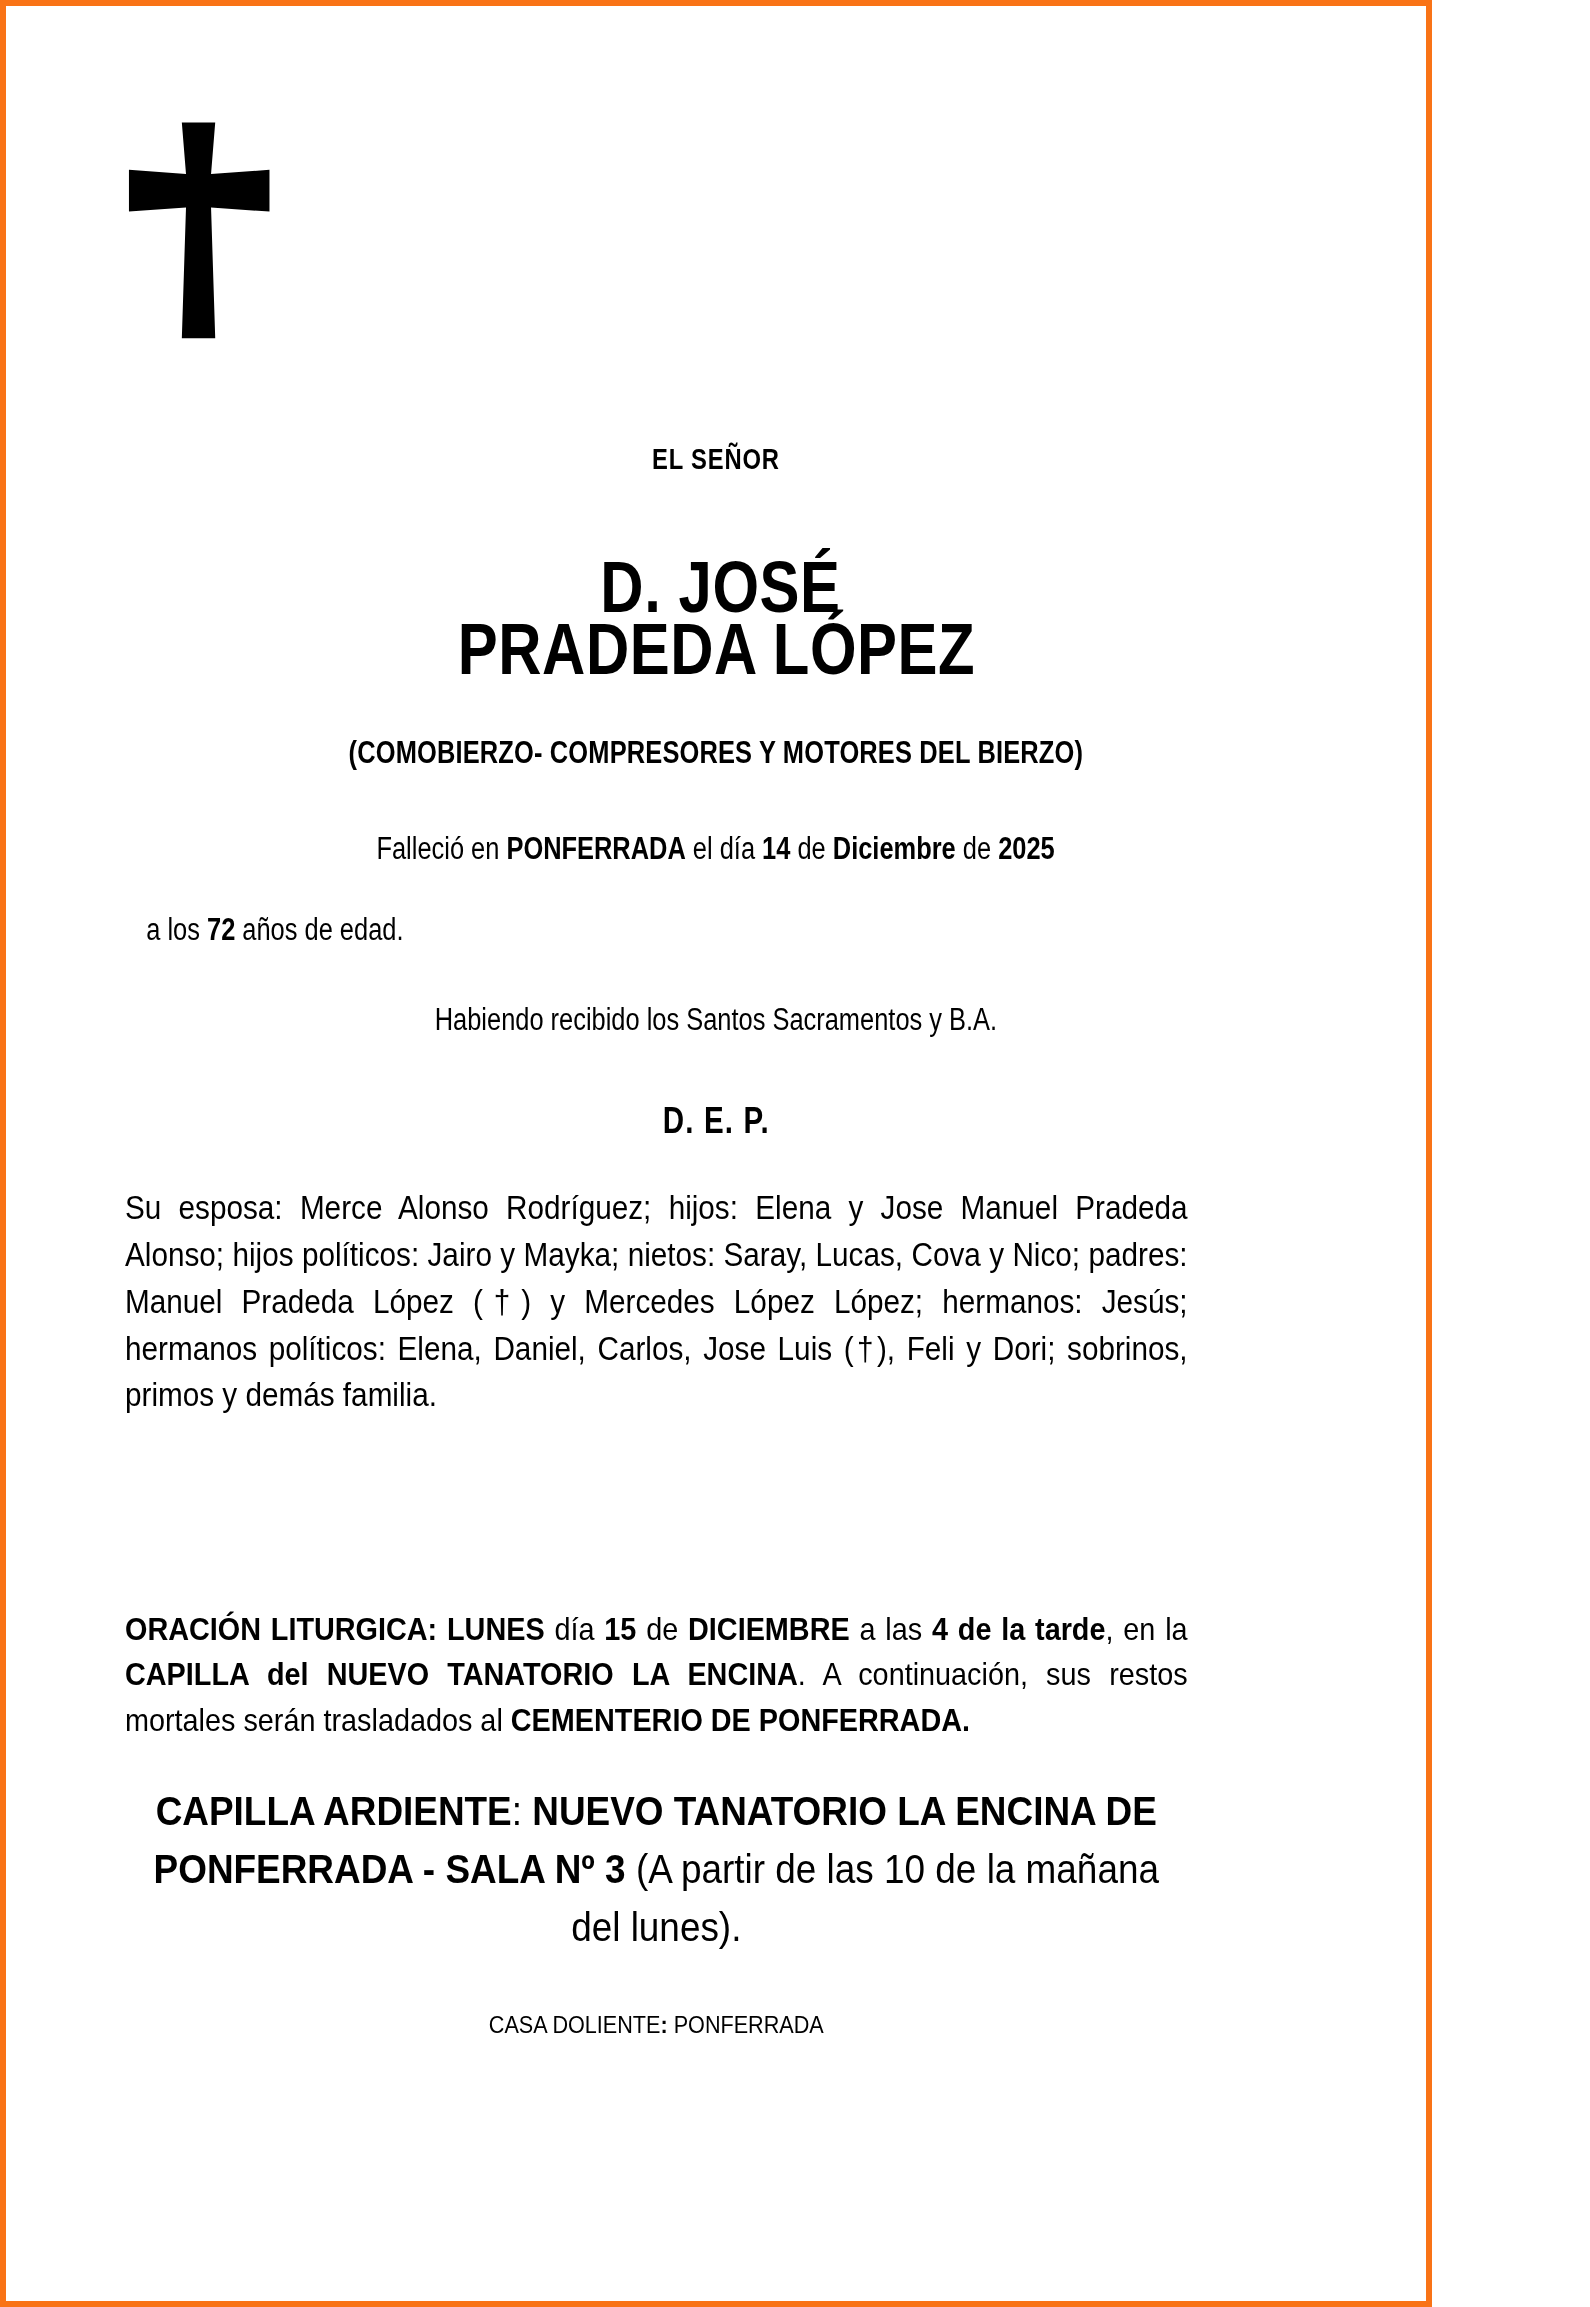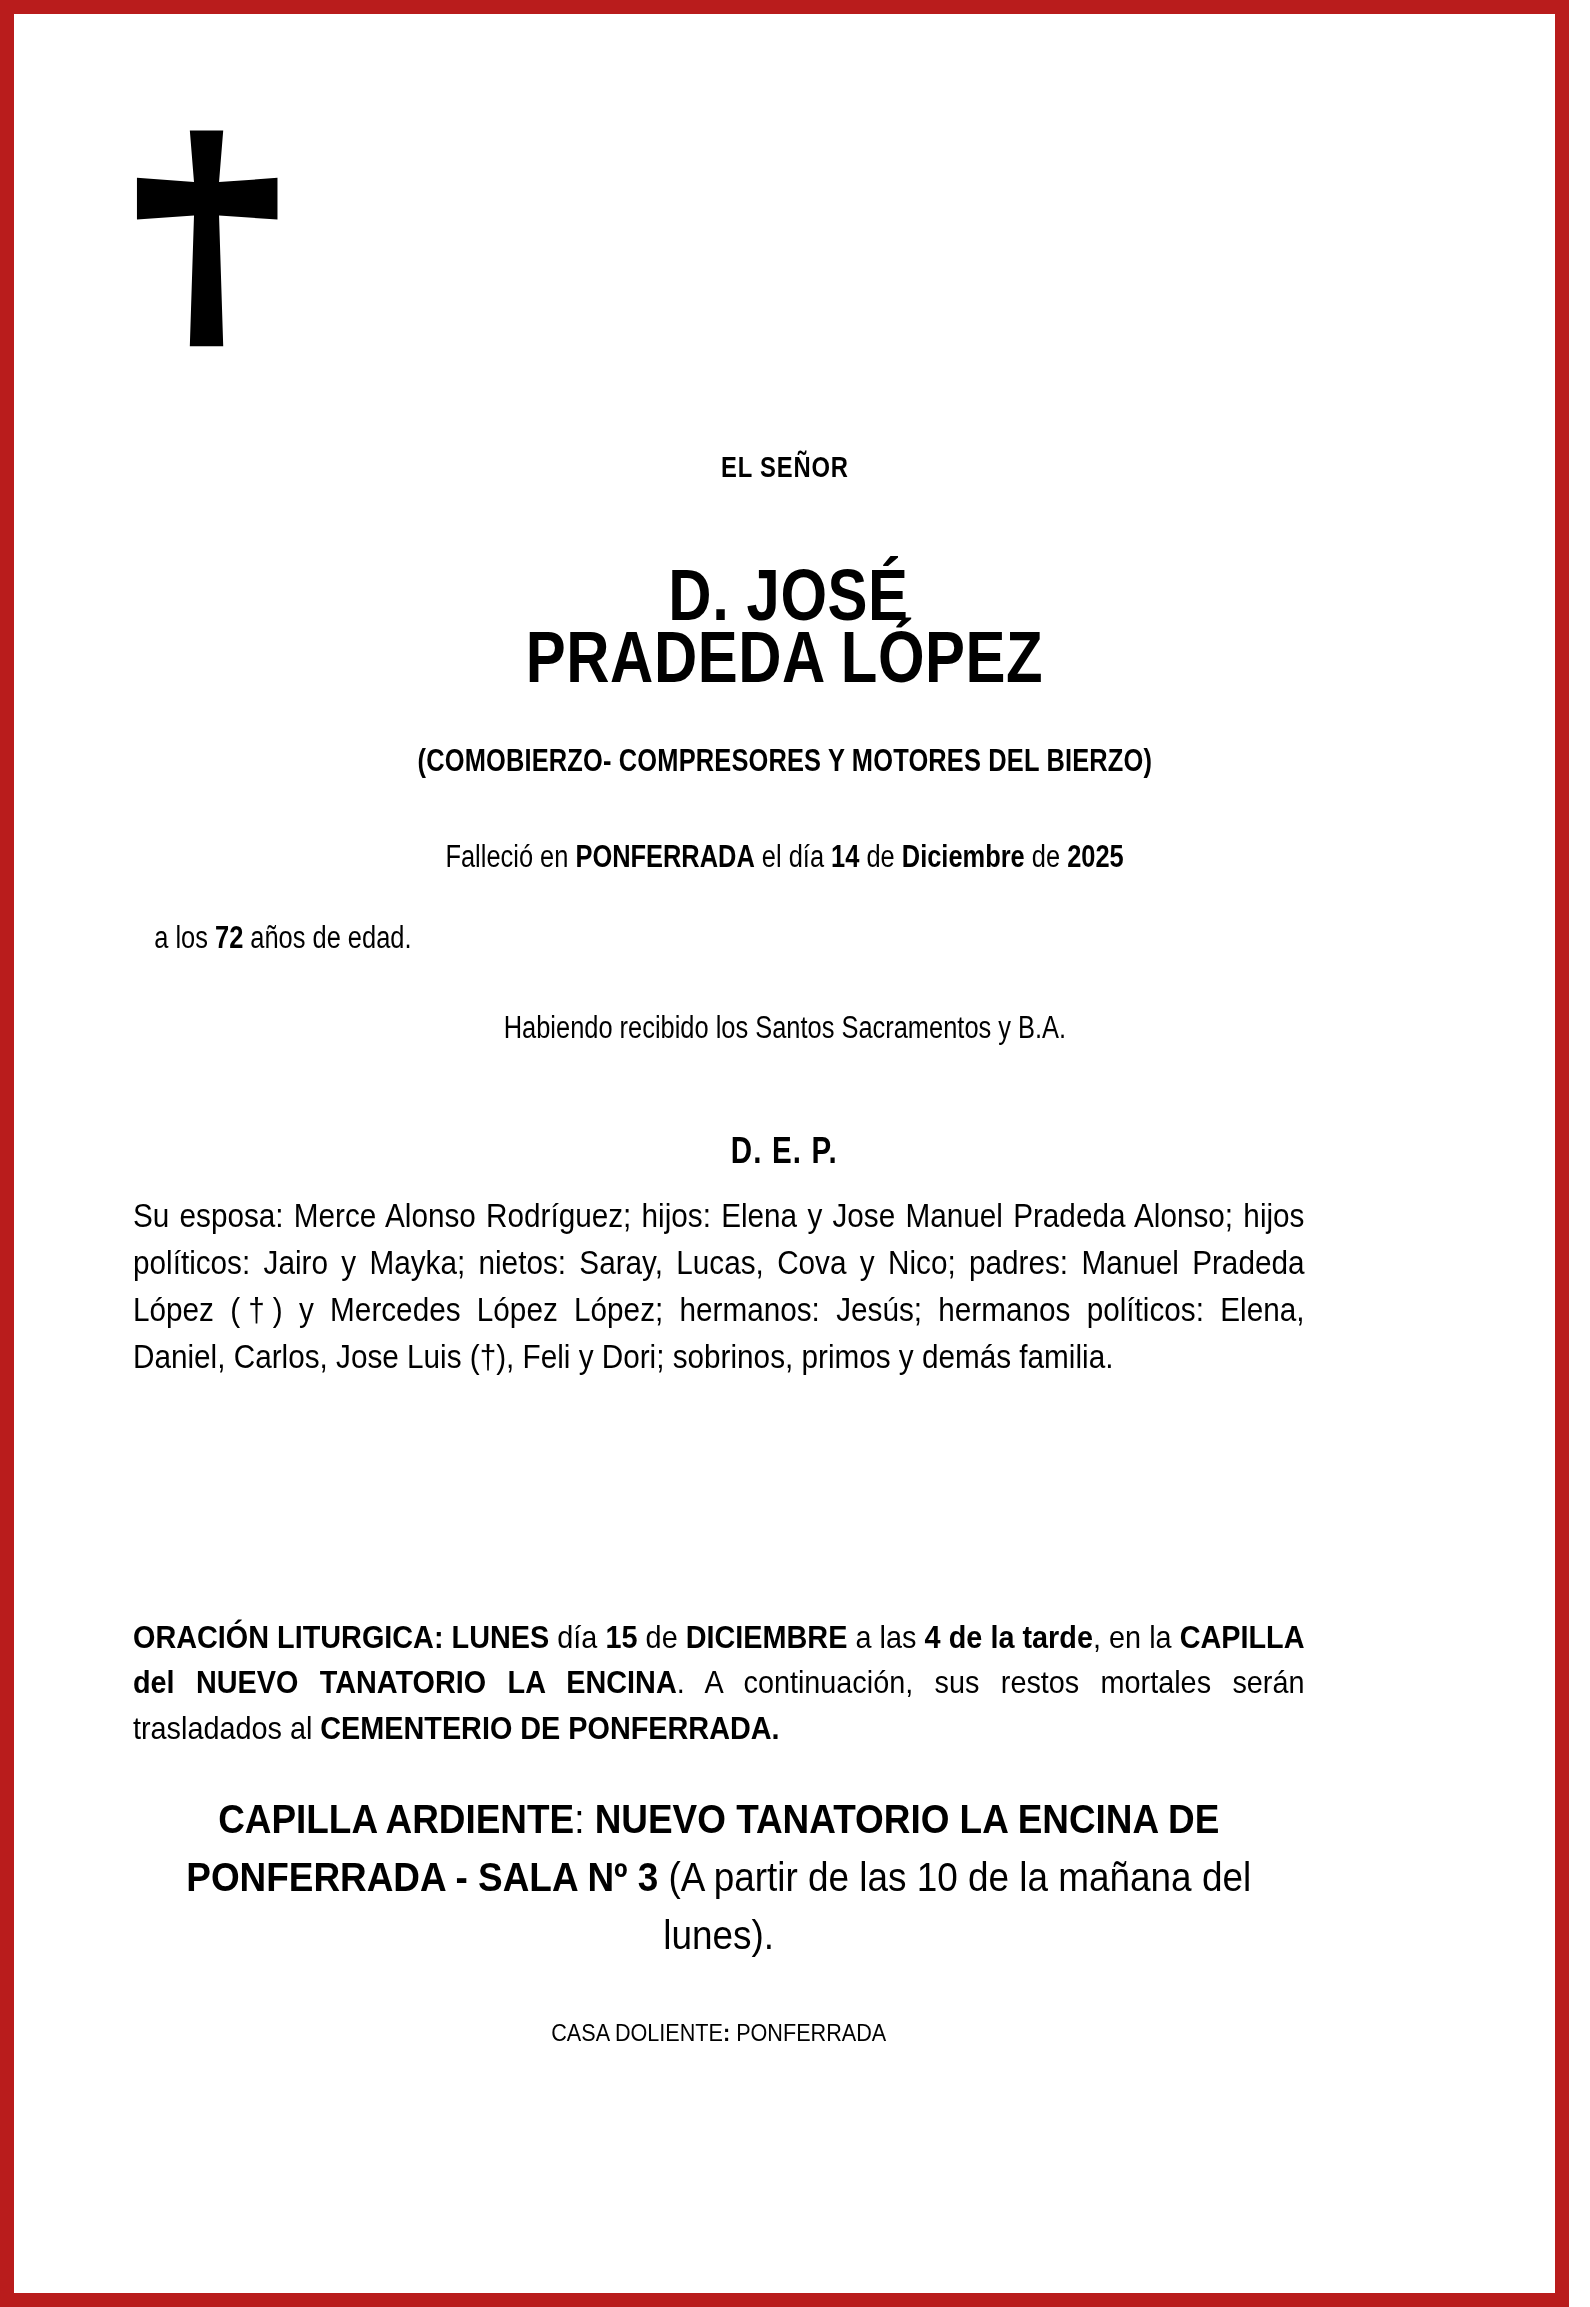--- a/index.html
+++ b/index.html
@@ -12,24 +12,24 @@
     height: 2307px;
     font-family: "Liberation Sans", sans-serif;
     color: #000000;
     -webkit-font-smoothing: antialiased;
   }
 
   
   .obituary-page {
     position: relative;
     box-sizing: border-box;
-    width: 1569px;
+    width: 1432px;
     height: 2307px;
-    background: #b91c1c;
-    padding: 14px;
+    background: #f97316;
+    padding: 6px;
   }
   .page-inner {
     position: relative;
     box-sizing: border-box;
     width: 100%;
     height: 100%;
     background: #ffffff;
     overflow: hidden;
   }
 
@@ -129,21 +129,20 @@
   }
   .dep-line {
     position: absolute;
     left: 0; right: 0;
     top: 1095px;
     font-size: 36px;
     font-weight: bold;
     text-align: center;
     line-height: 1.1;
     letter-spacing: 1.4px;
-    margin-top: 22px;
   }
 
   .family-block {
     position: absolute;
     left: 7px;
     right: 8.4px;
     top: 1179px;
     font-size: 33px;
     line-height: 1.42;
     text-align: justify;

